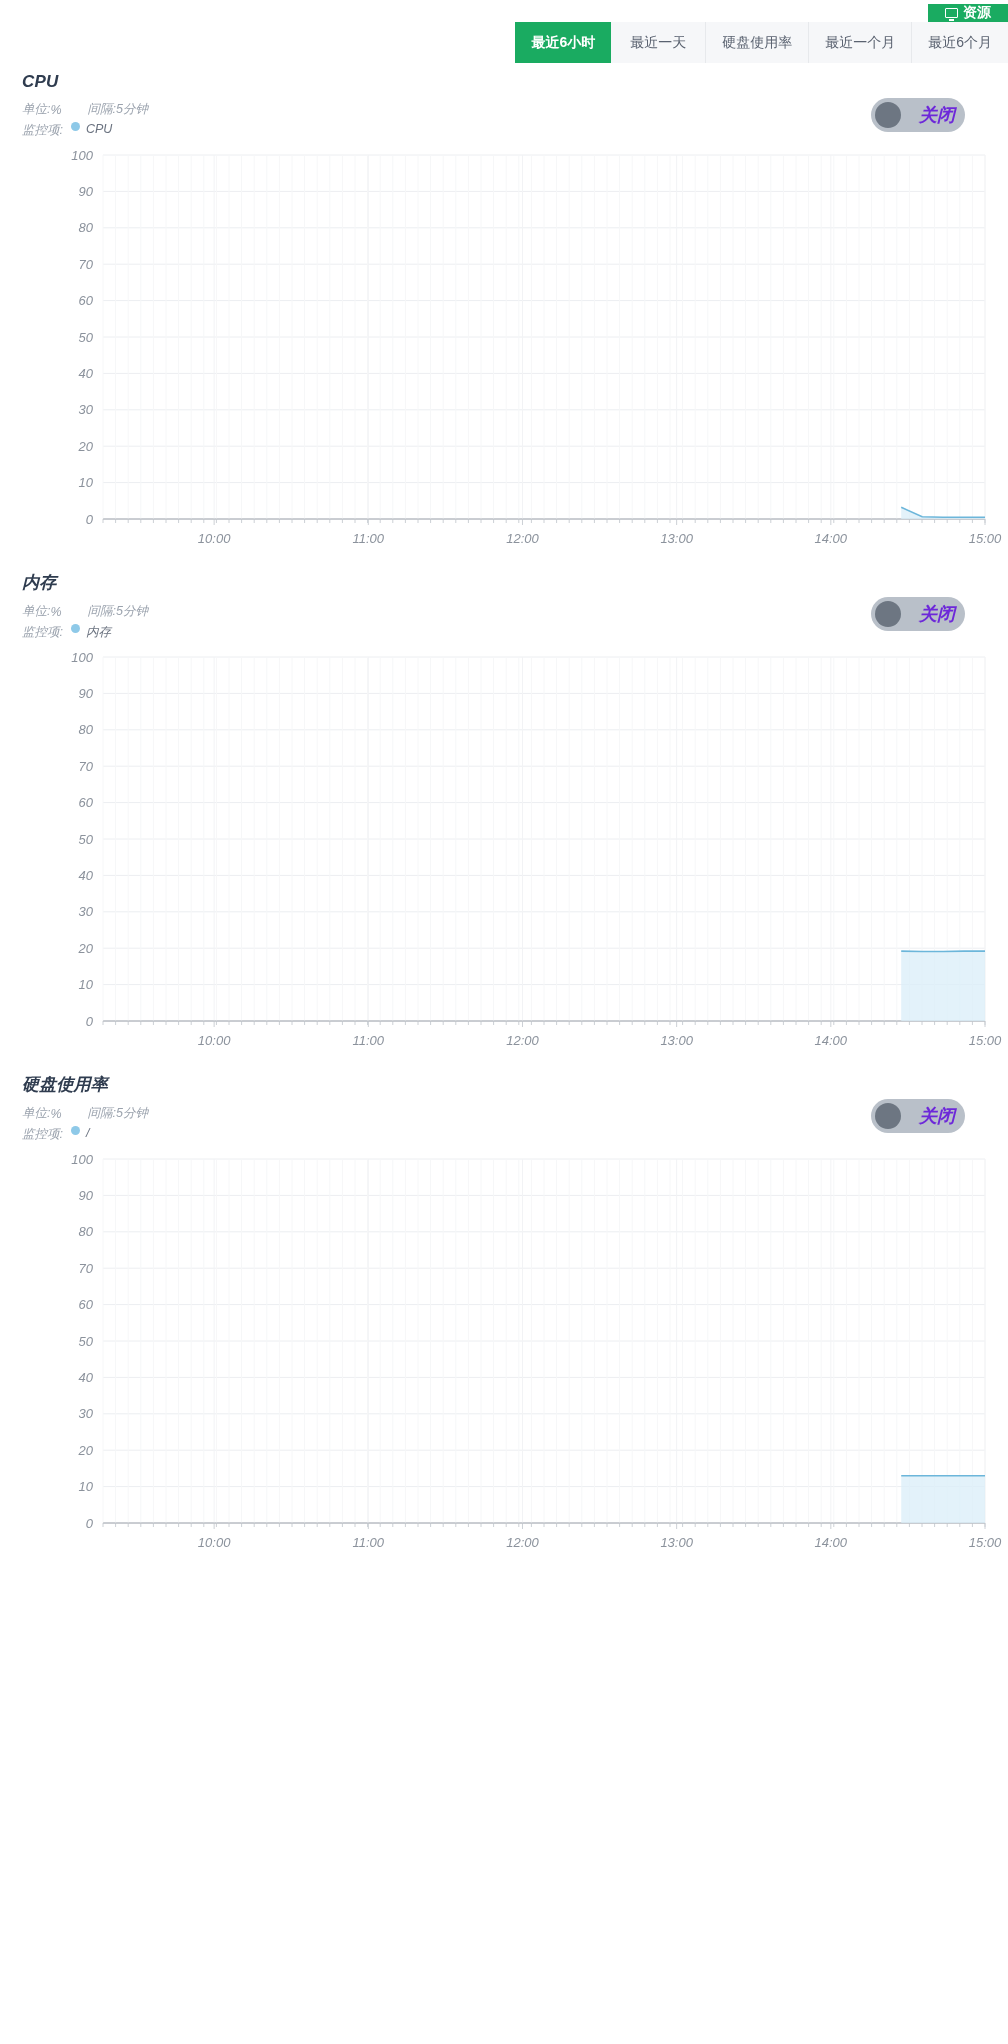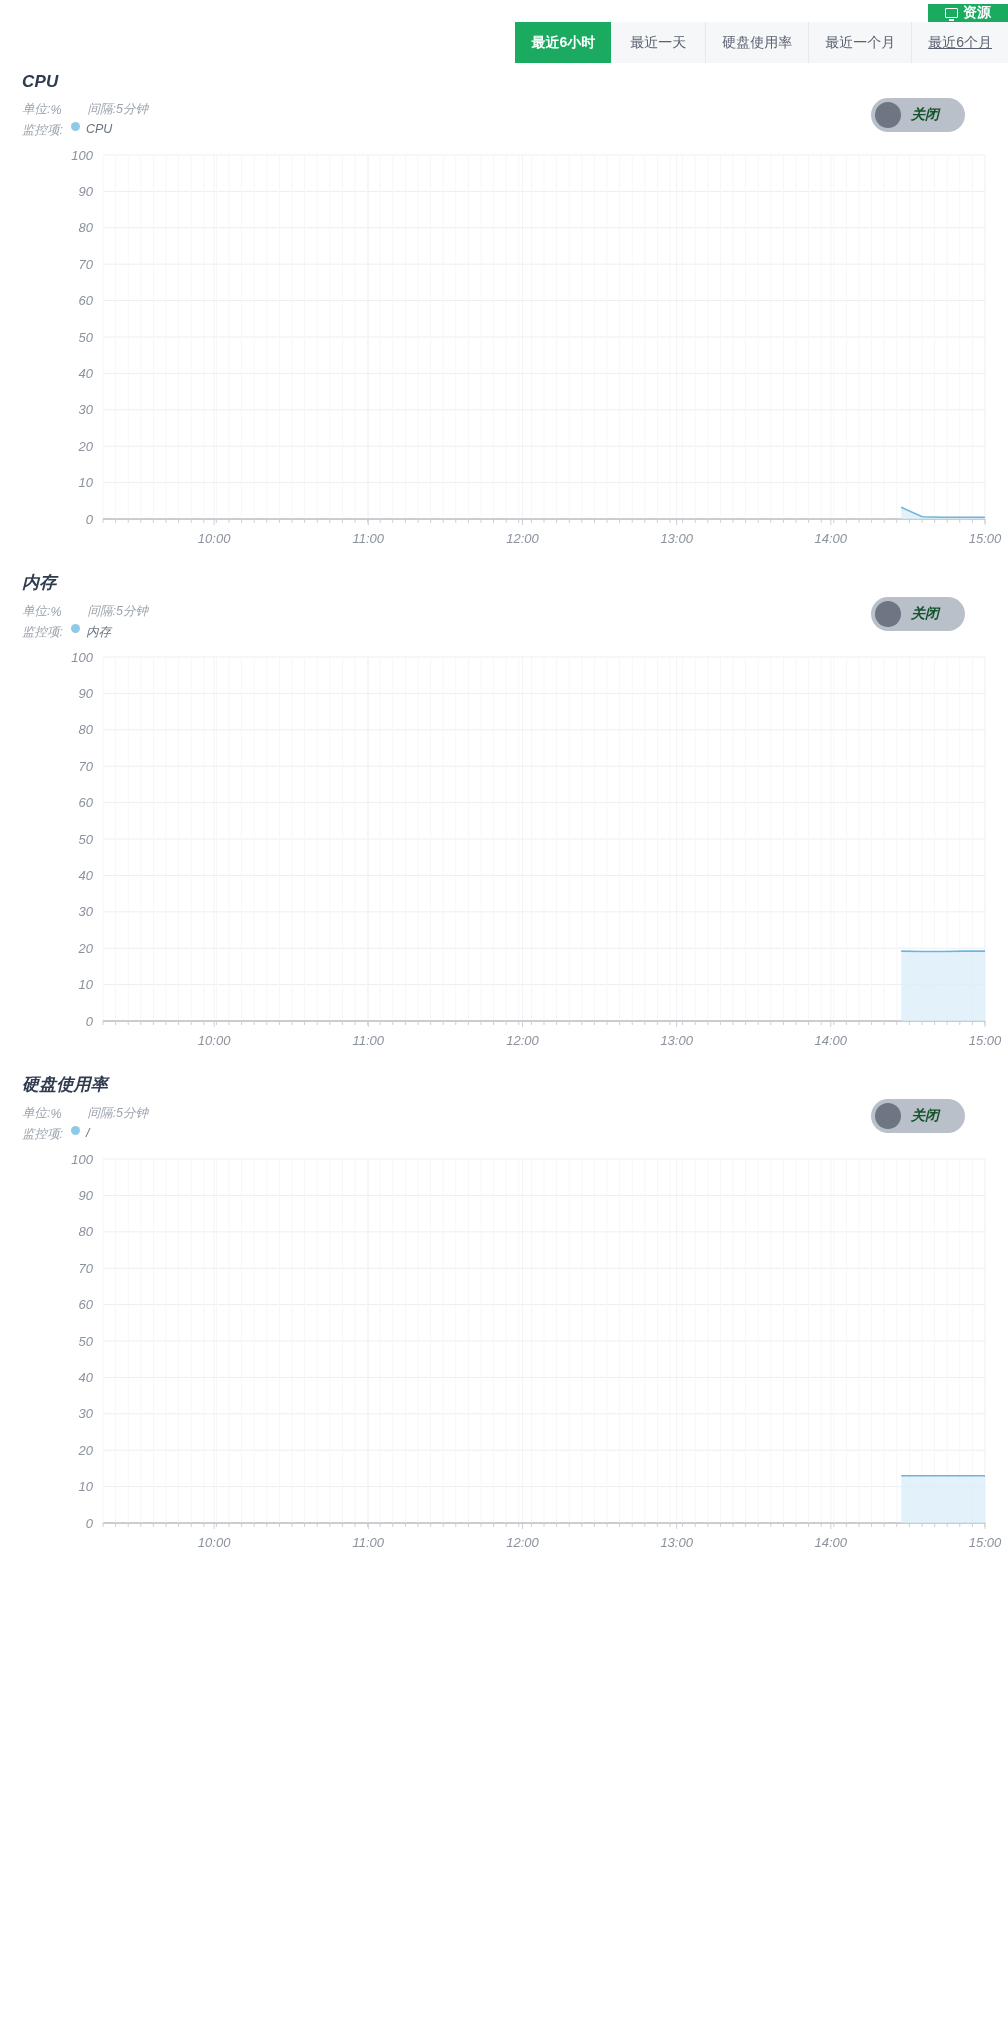--- a/index.html
+++ b/index.html
@@ -63,21 +63,21 @@
     align-items:center;
     justify-content:center;
     font-size:14px;
     color:#5a6270;
     border-right:1px solid #e7e9ec;
     cursor:pointer;
     user-select:none;
     box-sizing:border-box;
     white-space:nowrap;
   }
-  .range-tab:last-child{border-right:none;text-decoration:underline;}
+  .range-tab:last-child{border-right:none;}
   .range-tab.active{
     background:#1aab61;
     color:#ffffff;
     font-weight:bold;
     border-right:none;
   }
 
   
   .panel{position:relative;padding:0 0 0 0;font-style:italic;}
   .panel-title{
@@ -121,24 +121,24 @@
     align-items:center;
     cursor:pointer;
     user-select:none;
   }
   .toggle-knob{
     width:26px;height:26px;border-radius:50%;
     background:#6d7682;
     margin-left:4px;
   }
   .toggle-label{
-    color:#14532d;
-    font-size:14px;
+    color:#6d28d9;
+    font-size:18px;
     font-weight:bold;
-    margin-left:10px;
+    margin-left:18px;
   }
 
   
   .chart-wrap{
     position:relative;
     margin-top:8px;
     width:1008px;
     height:410px;
   }
   .chart-svg{display:block;}

